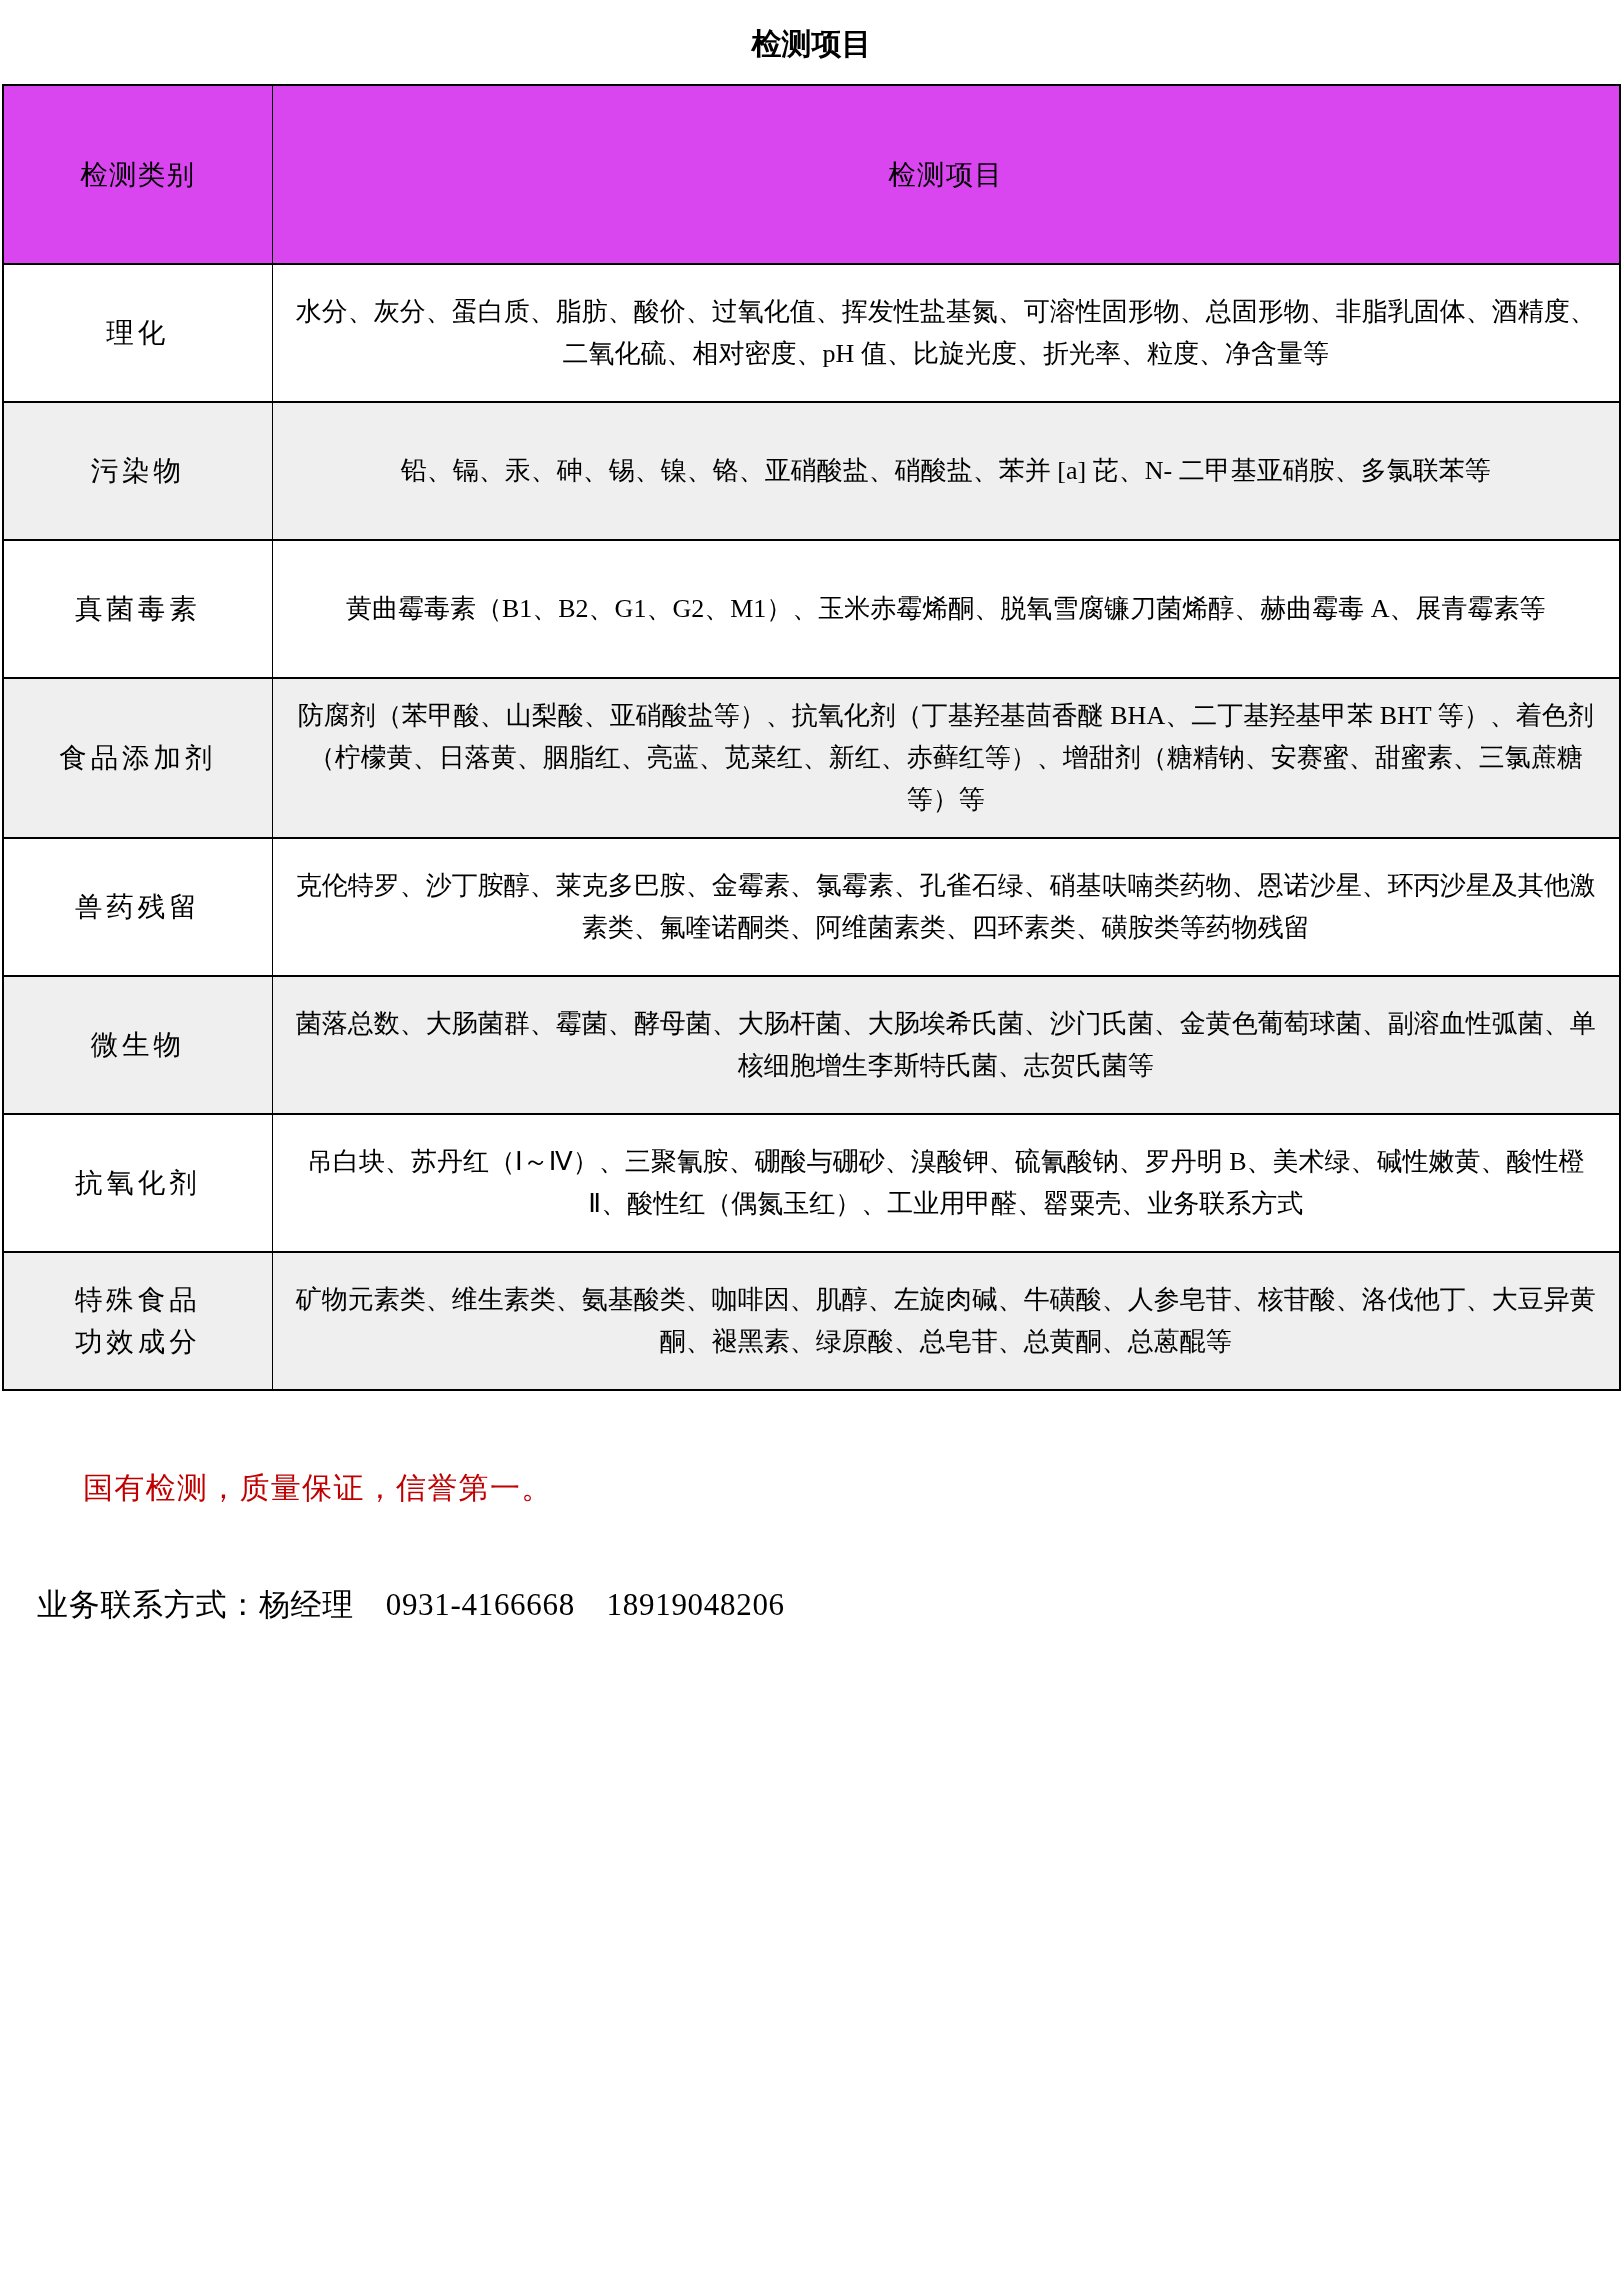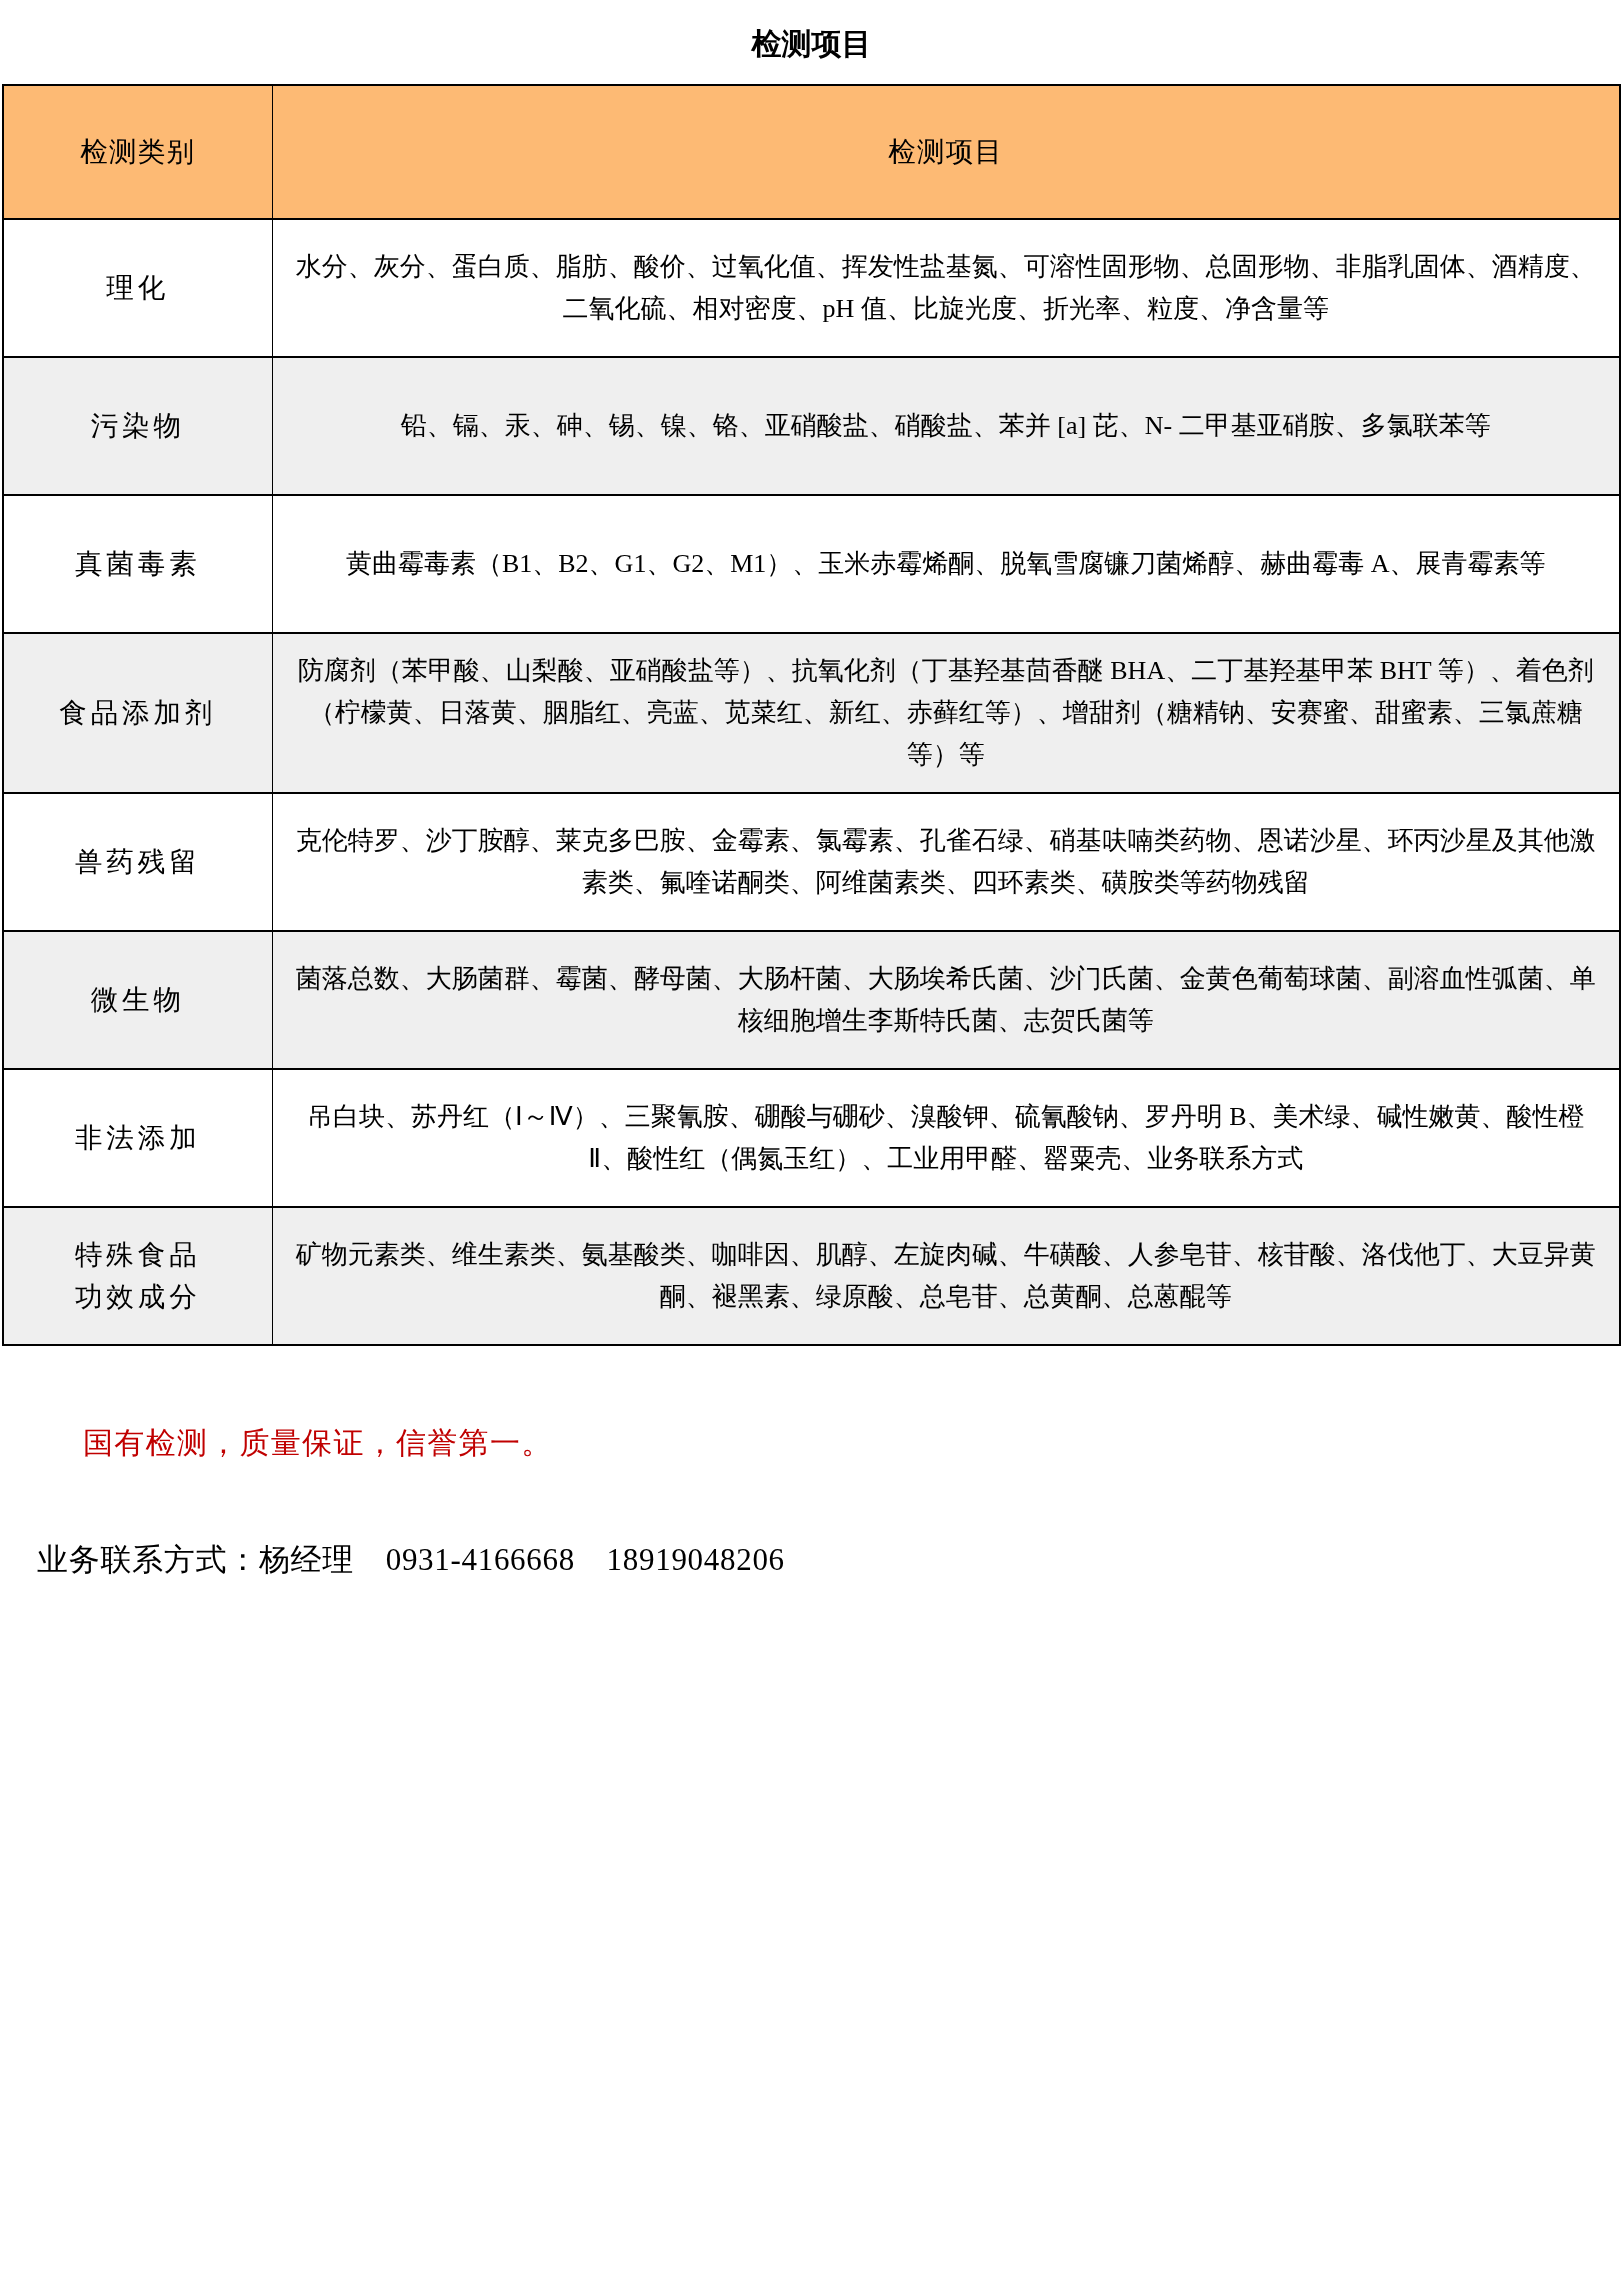--- a/index.html
+++ b/index.html
@@ -31,22 +31,22 @@
   col.cat-col   { width: 269px; }
   col.items-col { width: auto; }
   th, td {
     border: 1.3px solid #000000;
     border-top-width: 2px;
     border-bottom-width: 2px;
     vertical-align: middle;
     text-align: center;
   }
   thead th {
-    background: #fdba74;
-    height: 134px;
+    background: #d946ef;
+    height: 179px;
     font-weight: normal;
     font-size: 27.5px;
     letter-spacing: 1.3px;
   }
   tbody tr { height: 138px; }
   tbody tr:nth-child(even) { background: #EFEFEF; }
   tbody tr:nth-child(odd)  { background: #FFFFFF; }
   td.cat-cell {
     font-size: 27.5px;
     letter-spacing: 3.9px;
@@ -106,21 +106,21 @@
     </tr>
     <tr>
       <td class="cat-cell">兽药残留</td>
       <td class="items-cell">克伦特罗、沙丁胺醇、莱克多巴胺、金霉素、氯霉素、孔雀石绿、硝基呋喃类药物、恩诺沙星、环丙沙星及其他激素类、氟喹诺酮类、阿维菌素类、四环素类、磺胺类等药物残留</td>
     </tr>
     <tr>
       <td class="cat-cell">微生物</td>
       <td class="items-cell">菌落总数、大肠菌群、霉菌、酵母菌、大肠杆菌、大肠埃希氏菌、沙门氏菌、金黄色葡萄球菌、副溶血性弧菌、单核细胞增生李斯特氏菌、志贺氏菌等</td>
     </tr>
     <tr>
-      <td class="cat-cell">非法添加</td>
+      <td class="cat-cell">抗氧化剂</td>
       <td class="items-cell">吊白块、苏丹红（Ⅰ～Ⅳ）、三聚氰胺、硼酸与硼砂、溴酸钾、硫氰酸钠、罗丹明 B、美术绿、碱性嫩黄、酸性橙Ⅱ、酸性红（偶氮玉红）、工业用甲醛、罂粟壳、业务联系方式</td>
     </tr>
     <tr>
       <td class="cat-cell">特殊食品
 功效成分</td>
       <td class="items-cell">矿物元素类、维生素类、氨基酸类、咖啡因、肌醇、左旋肉碱、牛磺酸、人参皂苷、核苷酸、洛伐他丁、大豆异黄酮、褪黑素、绿原酸、总皂苷、总黄酮、总蒽醌等</td>
     </tr>
   </tbody>
 </table>
 

